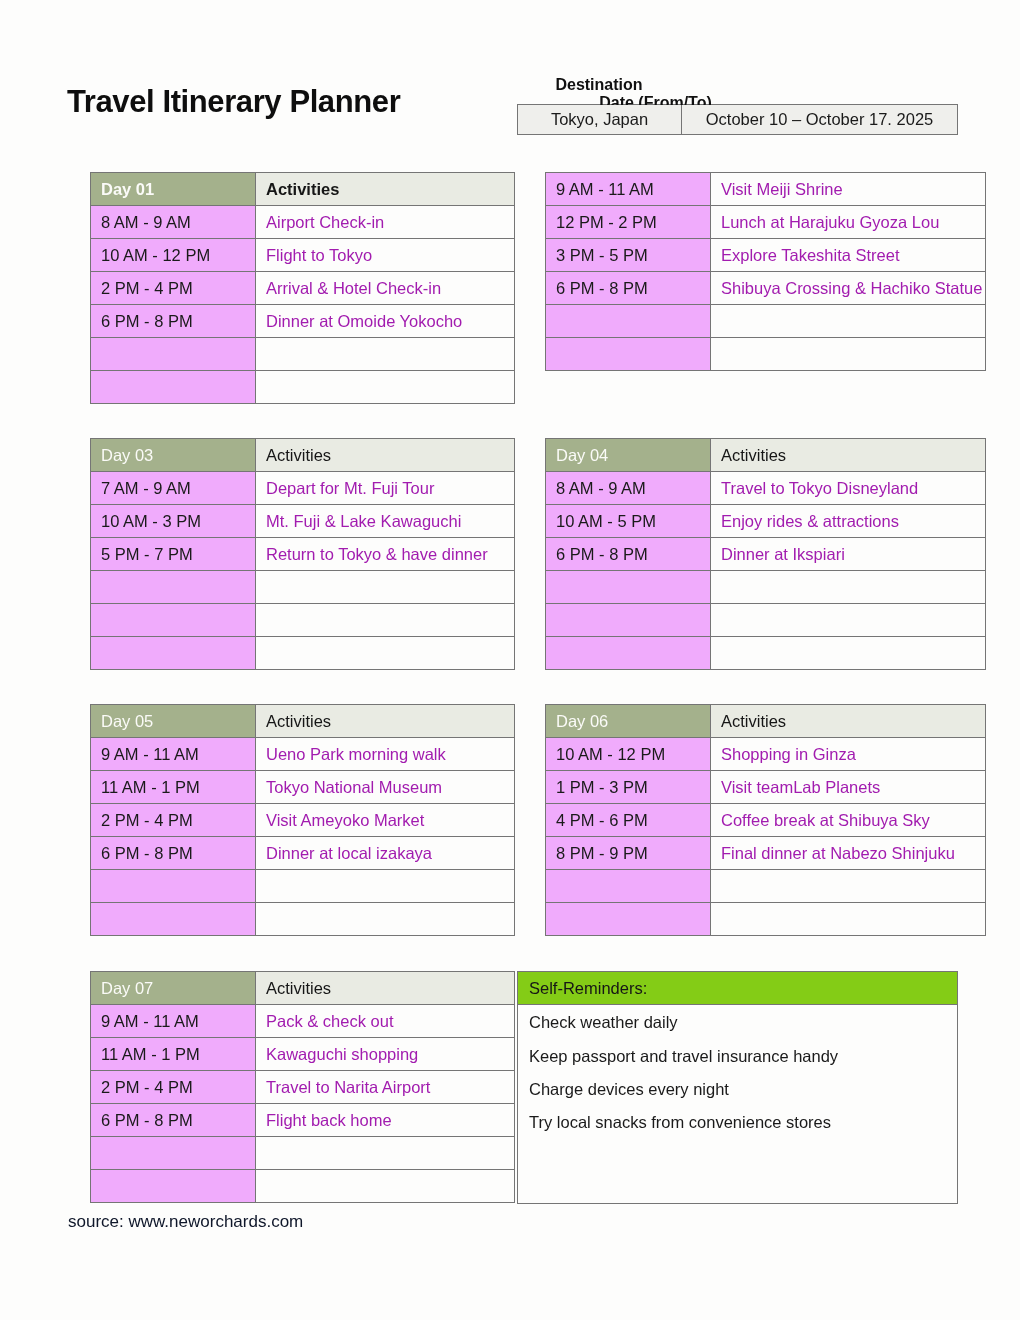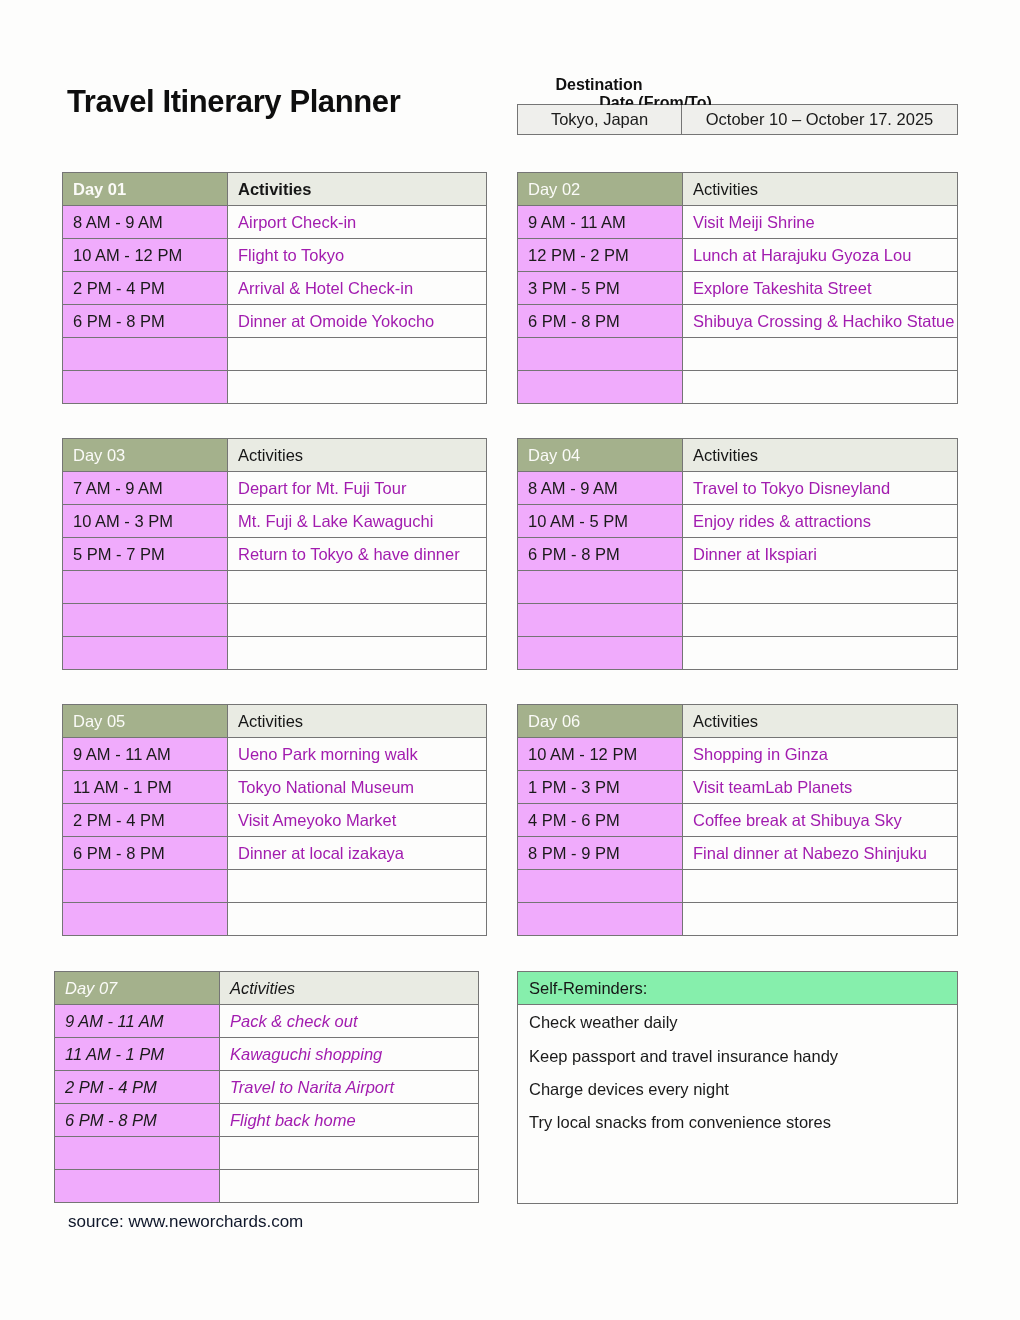--- a/index.html
+++ b/index.html
@@ -42,26 +42,27 @@
   .trip-values .trip-col.c2 { width: 275px; }
 
   
   .day-table-wrap { position: absolute; }
   .pos0 { left: 62px;  top: 172px; width: 425px; }
   .pos1 { left: 517px; top: 172px; width: 441px; }
   .pos2 { left: 62px;  top: 438px; width: 425px; }
   .pos3 { left: 517px; top: 438px; width: 441px; }
   .pos4 { left: 62px;  top: 704px; width: 425px; }
   .pos5 { left: 517px; top: 704px; width: 441px; }
-  .pos6 { left: 54px;  top: 971px; width: 425px; font-style: italic; }
+  .pos6 { left: 62px;  top: 971px; width: 425px; }
 
   table.day-table {
     width: 100%;
     border-collapse: collapse;
     table-layout: fixed;
+    margin-left: 28px;
   }
   table.day-table td, table.day-table th {
     border: 1px solid #757575;
     height: 33px;
     padding: 0 10px;
     font-size: 16.5px;
     font-weight: 400;
     text-align: left;
     vertical-align: middle;
     white-space: nowrap;
@@ -78,21 +79,21 @@
   .reminders {
     position: absolute;
     left: 517px; top: 971px;
     width: 441px; height: 233px;
     border: 1px solid #757575;
     background: #fdfdfc;
   }
   .reminders-header {
     height: 33px;
     border-bottom: 1px solid #757575;
-    background: #86efac;
+    background: #84cc16;
     display: flex; align-items: center;
     padding-left: 11px;
     font-size: 16.5px; color: #161616;
   }
   .reminders-list { list-style: none; padding-top: 1px; }
   .reminders-list li {
     height: 33.4px;
     display: flex; align-items: center;
     padding-left: 11px;
     font-size: 16.5px; color: #1a1a1a;
@@ -164,24 +165,20 @@
         </table>
       </div>
       <div class="day-table-wrap pos1">
         <table class="day-table">
           <colgroup>
             <col class="time-col">
             <col>
           </colgroup>
           <tbody>
             <tr>
-              <th class="day-label-cell">Day 02</th>
-              <th class="activities-label-cell">Activities</th>
-            </tr>
-            <tr>
               <td class="time-cell">9 AM - 11 AM</td>
               <td class="activity-cell">Visit Meiji Shrine</td>
             </tr>
             <tr>
               <td class="time-cell">12 PM - 2 PM</td>
               <td class="activity-cell">Lunch at Harajuku Gyoza Lou</td>
             </tr>
             <tr>
               <td class="time-cell">3 PM - 5 PM</td>
               <td class="activity-cell">Explore Takeshita Street</td>

